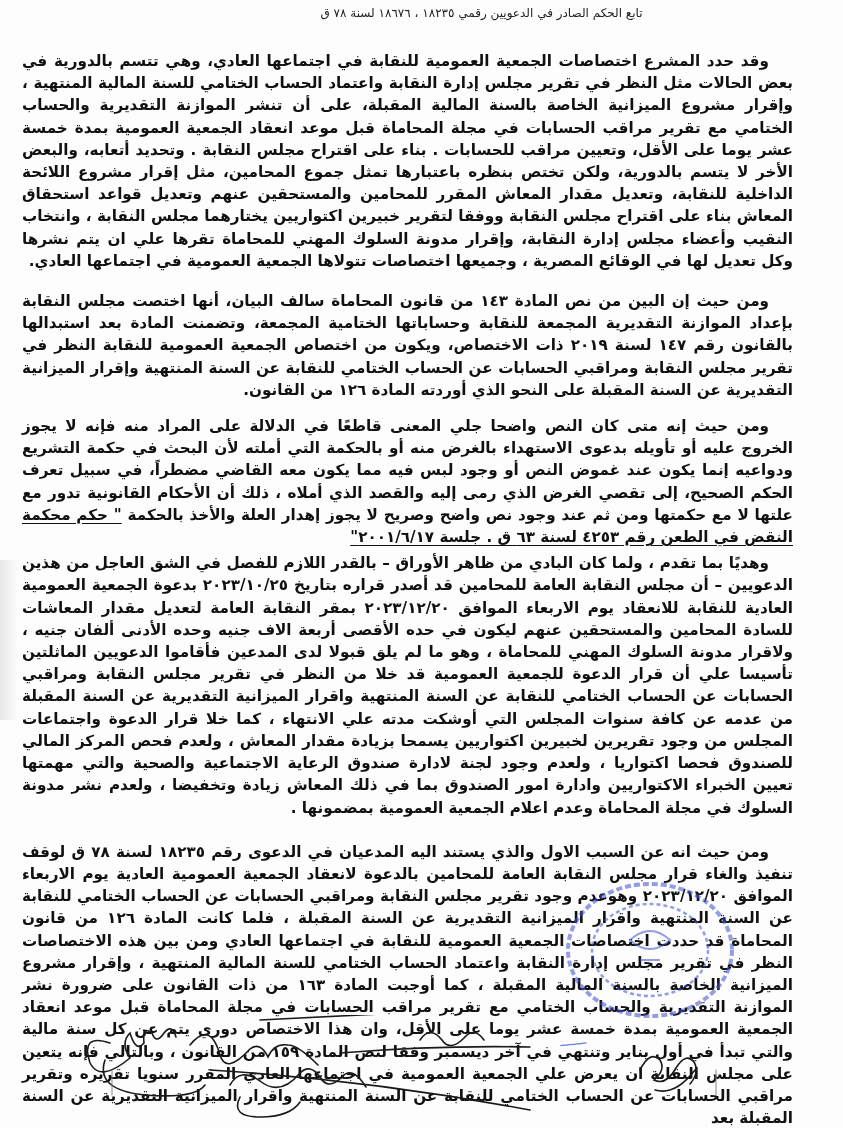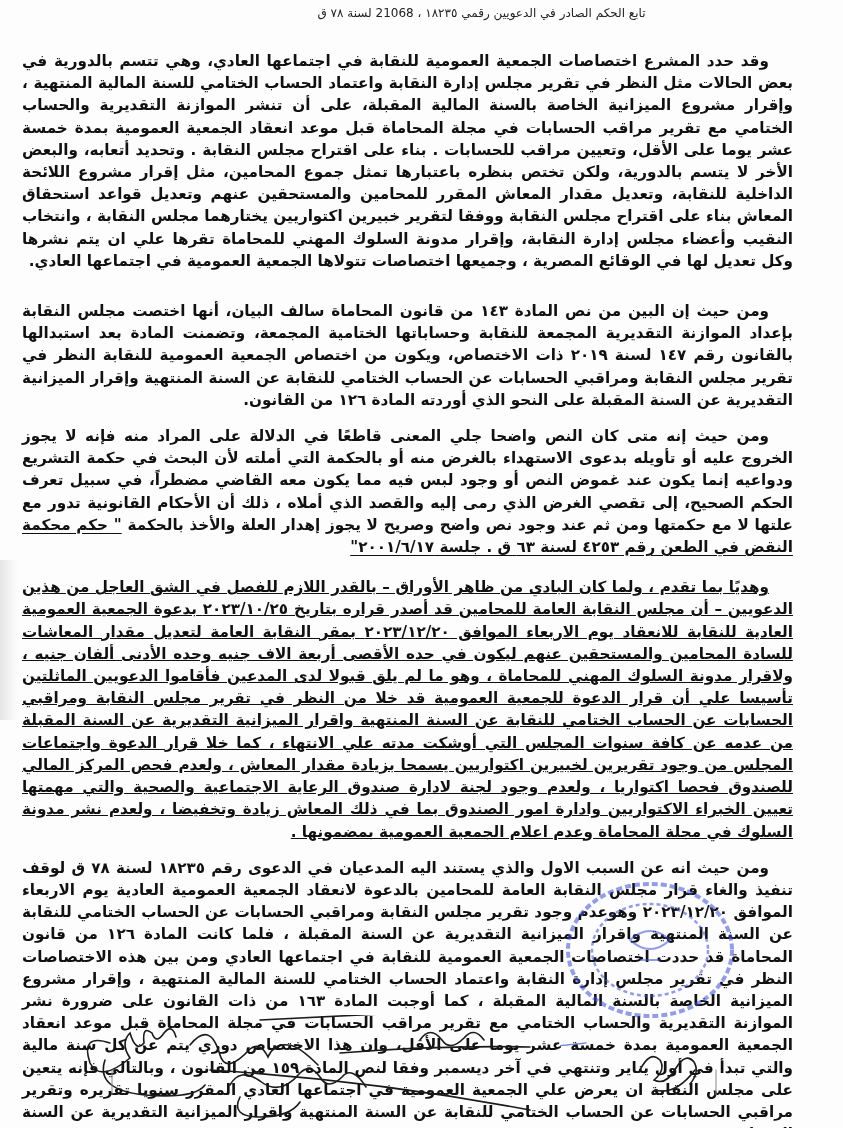--- a/index.html
+++ b/index.html
@@ -49,24 +49,24 @@
     text-align: justify;
     font-weight: bold;
     font-size: 15.2px;
     line-height: 22.2px;
   }
   .para {
     margin: 0 0 14px 0;
     text-indent: 24px;
     text-align-last: right;
   }
-  .para.p1 { margin-bottom: 28px; }
+  .para.p1 { margin-bottom: 18px; }
   .para.p2 { }
-  .para.p3 { margin-bottom: 18px; }
-  .para.p4 { margin-bottom: 14px; text-decoration: underline; }
+  .para.p3 { margin-bottom: 4px; }
+  .para.p4 { margin-bottom: 22px; }
   .citation {
     text-decoration: underline;
     text-underline-offset: 3px;
   }
   .signatures {
     position: absolute;
     left: 0;
     top: 1015px;
     width: 843px;
     height: 113px;
@@ -91,21 +91,21 @@
     direction: rtl;
     letter-spacing: -1px;
   }
 </style>
 </head>
 <body>
 
 <div class="page">
   <div class="scan-edge"></div>
 
-  <div class="running-header">تابع الحكم الصادر في الدعويين رقمي ١٨٢٣٥ ، 21068 لسنة ٧٨ ق</div>
+  <div class="running-header">تابع الحكم الصادر في الدعويين رقمي ١٨٢٣٥ ، ١٨٦٧٦ لسنة ٧٨ ق</div>
 
   <div class="body-text">
     <p class="para p1">وقد حدد المشرع اختصاصات الجمعية العمومية للنقابة في اجتماعها العادي، وهي تتسم بالدورية في بعض الحالات مثل النظر في تقرير مجلس إدارة النقابة واعتماد الحساب الختامي للسنة المالية المنتهية ، وإقرار مشروع الميزانية الخاصة بالسنة المالية المقبلة، على أن تنشر الموازنة التقديرية والحساب الختامي مع تقرير مراقب الحسابات في مجلة المحاماة قبل موعد انعقاد الجمعية العمومية بمدة خمسة عشر يوما على الأقل، وتعيين مراقب للحسابات . بناء على اقتراح مجلس النقابة . وتحديد أتعابه، والبعض الأخر لا يتسم بالدورية، ولكن تختص بنظره باعتبارها تمثل جموع المحامين، مثل إقرار مشروع اللائحة الداخلية للنقابة، وتعديل مقدار المعاش المقرر للمحامين والمستحقين عنهم وتعديل قواعد استحقاق المعاش بناء على اقتراح مجلس النقابة ووفقا لتقرير خبيرين اكتواريين يختارهما مجلس النقابة ، وانتخاب النقيب وأعضاء مجلس إدارة النقابة، وإقرار مدونة السلوك المهني للمحاماة تقرها علي ان يتم نشرها وكل تعديل لها في الوقائع المصرية ، وجميعها اختصاصات تتولاها الجمعية العمومية في اجتماعها العادي.</p>
     <p class="para p2">ومن حيث إن البين من نص المادة ١٤٣ من قانون المحاماة سالف البيان، أنها اختصت مجلس النقابة بإعداد الموازنة التقديرية المجمعة للنقابة وحساباتها الختامية المجمعة، وتضمنت المادة بعد استبدالها بالقانون رقم ١٤٧ لسنة ٢٠١٩ ذات الاختصاص، ويكون من اختصاص الجمعية العمومية للنقابة النظر في تقرير مجلس النقابة ومراقبي الحسابات عن الحساب الختامي للنقابة عن السنة المنتهية وإقرار الميزانية التقديرية عن السنة المقبلة على النحو الذي أوردته المادة ١٢٦ من القانون.</p>
     <p class="para p3"><span>ومن حيث إنه متى كان النص واضحا جلي المعنى قاطعًا في الدلالة على المراد منه فإنه لا يجوز الخروج عليه أو تأويله بدعوى الاستهداء بالغرض منه أو بالحكمة التي أملته لأن البحث في حكمة التشريع ودواعيه إنما يكون عند غموض النص أو وجود لبس فيه مما يكون معه القاضي مضطراً، في سبيل تعرف الحكم الصحيح، إلى تقصي الغرض الذي رمى إليه والقصد الذي أملاه ، ذلك أن الأحكام القانونية تدور مع علتها لا مع حكمتها ومن ثم عند وجود نص واضح وصريح لا يجوز إهدار العلة والأخذ بالحكمة</span> <span class="citation">" حكم محكمة النقض في الطعن رقم ٤٢٥٣ لسنة ٦٣ ق . جلسة ٢٠٠١/٦/١٧"</span></p>
     <p class="para p4">وهديًا بما تقدم ، ولما كان البادي من ظاهر الأوراق – بالقدر اللازم للفصل في الشق العاجل من هذين الدعويين – أن مجلس النقابة العامة للمحامين قد أصدر قراره بتاريخ ٢٠٢٣/١٠/٢٥ بدعوة الجمعية العمومية العادية للنقابة للانعقاد يوم الاربعاء الموافق ٢٠٢٣/١٢/٢٠ بمقر النقابة العامة لتعديل مقدار المعاشات للسادة المحامين والمستحقين عنهم ليكون في حده الأقصى أربعة الاف جنيه وحده الأدنى ألفان جنيه ، ولاقرار مدونة السلوك المهني للمحاماة ، وهو ما لم يلق قبولا لدى المدعين فأقاموا الدعويين الماثلتين تأسيسا علي أن قرار الدعوة للجمعية العمومية قد خلا من النظر في تقرير مجلس النقابة ومراقبي الحسابات عن الحساب الختامي للنقابة عن السنة المنتهية واقرار الميزانية التقديرية عن السنة المقبلة من عدمه عن كافة سنوات المجلس التي أوشكت مدته علي الانتهاء ، كما خلا قرار الدعوة واجتماعات المجلس من وجود تقريرين لخبيرين اكتواريين يسمحا بزيادة مقدار المعاش ، ولعدم فحص المركز المالي للصندوق فحصا اكتواريا ، ولعدم وجود لجنة لادارة صندوق الرعاية الاجتماعية والصحية والتي مهمتها تعيين الخبراء الاكتواريين وادارة امور الصندوق بما في ذلك المعاش زيادة وتخفيضا ، ولعدم نشر مدونة السلوك في مجلة المحاماة وعدم اعلام الجمعية العمومية بمضمونها .</p>
     <p class="para p5">ومن حيث انه عن السبب الاول والذي يستند اليه المدعيان في الدعوى رقم ١٨٢٣٥ لسنة ٧٨ ق لوقف تنفيذ والغاء قرار مجلس النقابة العامة للمحامين بالدعوة لانعقاد الجمعية العمومية العادية يوم الاربعاء الموافق ٢٠٢٣/١٢/٢٠ وهوعدم وجود تقرير مجلس النقابة ومراقبي الحسابات عن الحساب الختامي للنقابة عن السنة المنتهية واقرار الميزانية التقديرية عن السنة المقبلة ، فلما كانت المادة ١٢٦ من قانون المحاماة قد حددت اختصاصات الجمعية العمومية للنقابة في اجتماعها العادي ومن بين هذه الاختصاصات النظر في تقرير مجلس إدارة النقابة واعتماد الحساب الختامي للسنة المالية المنتهية ، وإقرار مشروع الميزانية الخاصة بالسنة المالية المقبلة ، كما أوجبت المادة ١٦٣ من ذات القانون على ضرورة نشر الموازنة التقديرية والحساب الختامي مع تقرير مراقب الحسابات في مجلة المحاماة قبل موعد انعقاد الجمعية العمومية بمدة خمسة عشر يوما على الأقل، وان هذا الاختصاص دوري يتم عن كل سنة مالية والتي تبدأ في أول يناير وتنتهي في آخر ديسمبر وفقا لنص المادة ١٥٩ من القانون ، وبالتالي فإنه يتعين على مجلس النقابة ان يعرض علي الجمعية العمومية في اجتماعها العادي المقرر سنويا تقريره وتقرير مراقبي الحسابات عن الحساب الختامي للنقابة عن السنة المنتهية واقرار الميزانية التقديرية عن السنة المقبلة بعد</p>
   </div>
 
   <svg class="stamp" viewBox="0 0 200 150" xmlns="http://www.w3.org/2000/svg">

